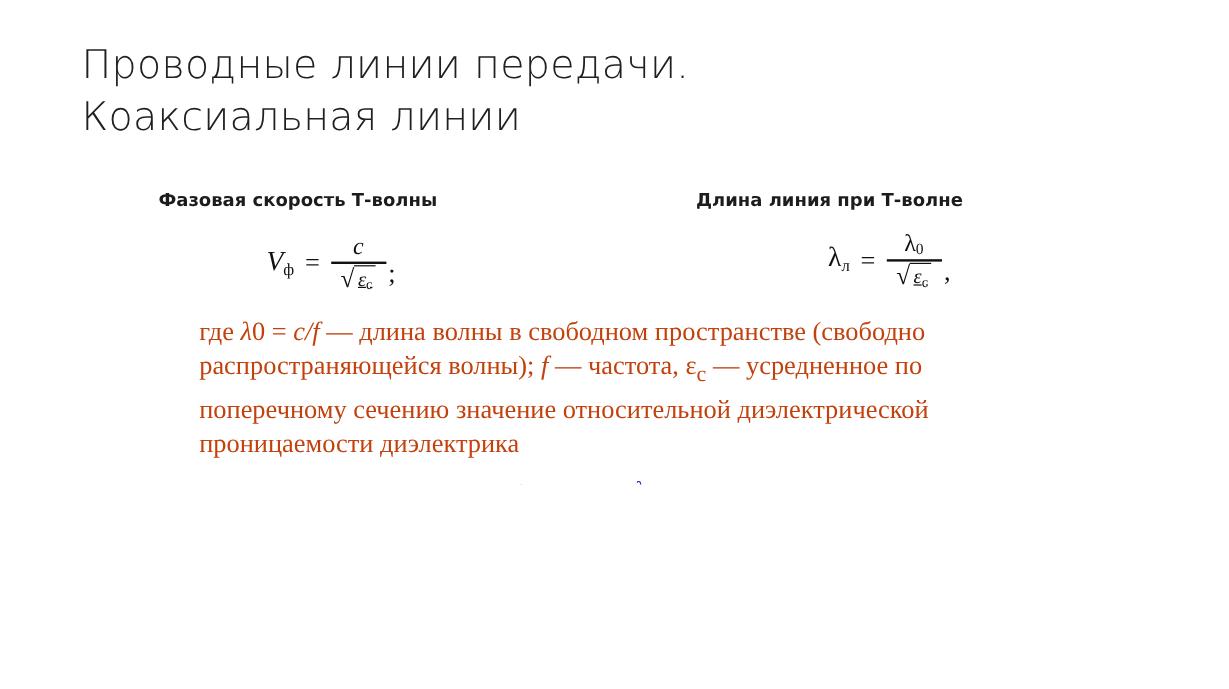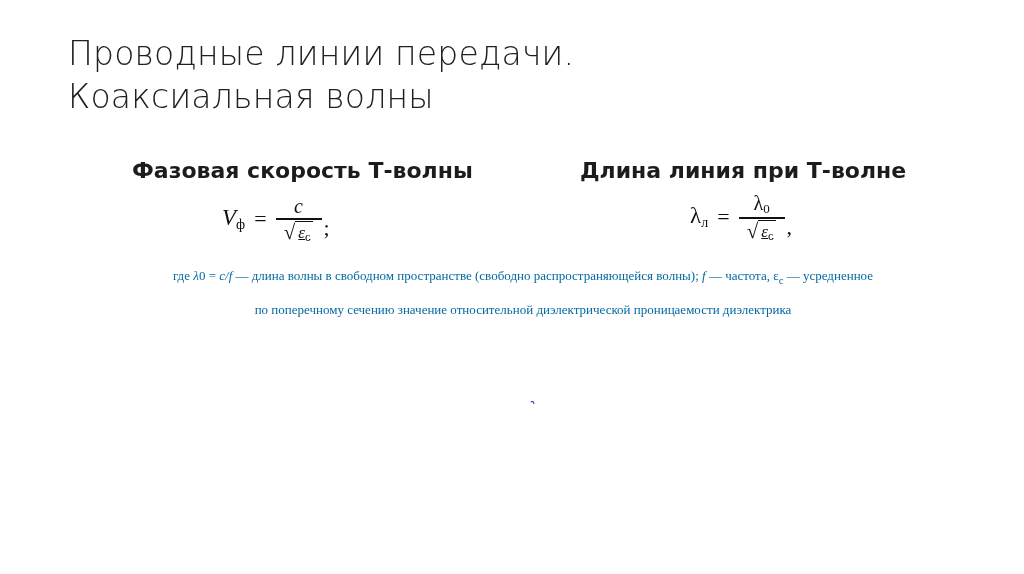--- a/index.html
+++ b/index.html
@@ -33,21 +33,21 @@
     letter-spacing: 0.2px;
     color: #202020;
     white-space: nowrap;
   }
 
   
   .sec-head {
     position: absolute;
     font-family: "DejaVu Sans", sans-serif;
     font-weight: 700;
-    font-size: 22px;
+    font-size: 15px;
     color: #1c1c1c;
     white-space: nowrap;
   }
   #head-left  { left: 132px; top: 158px; }
   #head-right { left: 580px; top: 158px; }
 
   
   .formula {
     position: absolute;
     font-family: "Liberation Serif", serif;
@@ -144,45 +144,45 @@
     padding-bottom: 2px;
   }
 
   
   #body-par {
     position: absolute;
     left: 166px;
     top: 261px;
     width: 714px;
     font-family: "Liberation Serif", serif;
-    font-size: 13px;
+    font-size: 22px;
     line-height: 29px;
-    color: #0369a1;
-    text-align: center;
+    color: #c2410c;
+    text-align: left;
   }
   #body-par i { font-style: italic; }
 
   
   #chart {
     position: absolute;
     left: 380px;
     top: 392px;
     width: 350px;
     height: 182px;
   }
   #chart svg { display: block; }
 </style>
 </head>
 <body>
 
 <div id="slide">
 
   <div class="title-block">
     <div class="title-line">Проводные линии передачи.</div>
-    <div class="title-line">Коаксиальная волны</div>
+    <div class="title-line">Коаксиальная линии</div>
   </div>
 
   <div class="sec-head" id="head-left">Фазовая скорость Т-волны</div>
 
   <div class="formula" id="formula-left">
     <span class="f-lhs"><span>V</span><span class="sub">ф</span></span>
     <span class="f-eq">=</span>
     <span class="frac">
       <span class="num">c</span>
       <span class="bar"></span>

